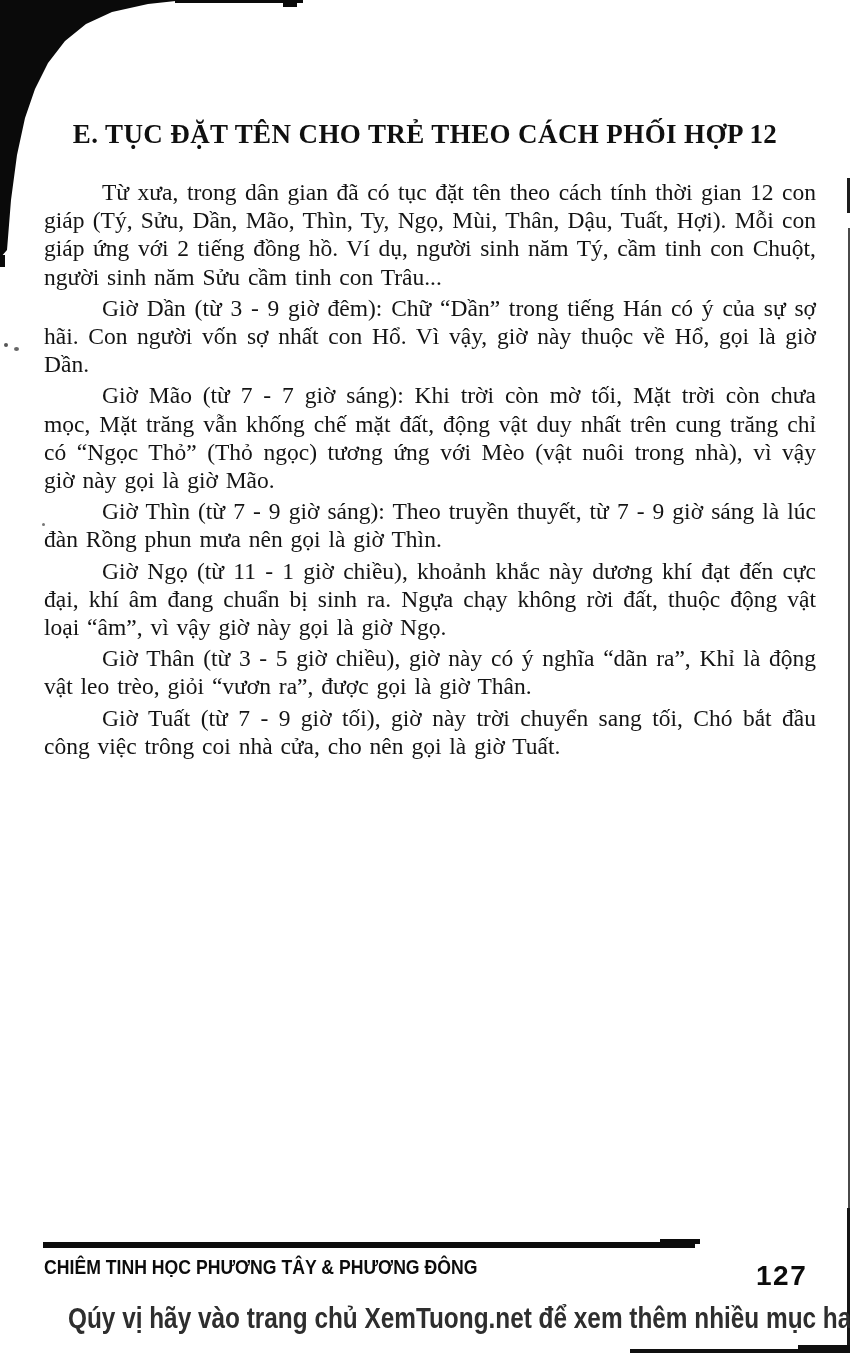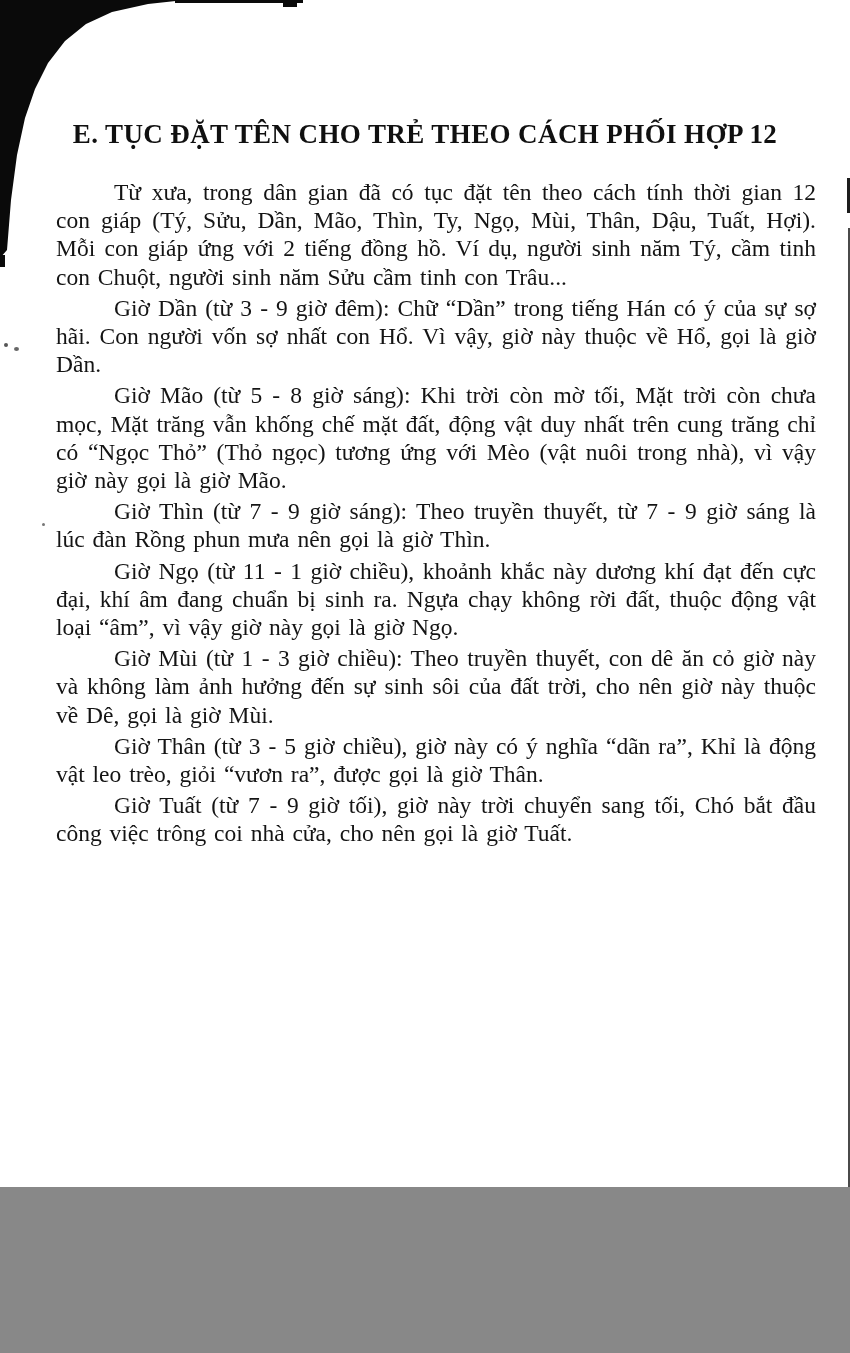--- a/index.html
+++ b/index.html
@@ -1,27 +1,27 @@
 <!DOCTYPE html>
 <html><head>
 <meta charset="utf-8">
 <style>
   html,body{margin:0;padding:0;background:#888;}
-  .page{position:relative;width:850px;height:1187px;background:#ffffff;overflow:hidden;
+  .page{position:relative;width:850px;height:1353px;background:#ffffff;overflow:hidden;
         font-family:"Liberation Serif",serif;}
 
   
   .heading{position:absolute;top:100px;left:0;right:0;text-align:center;
            font-weight:bold;font-size:27px;line-height:33px;color:#101010;letter-spacing:.4px;}
 
   
   .body-text{position:absolute;top:178px;left:40px;width:776px;
              font-size:23.5px;line-height:28.2px;color:#141414;
              text-align:justify;word-spacing:2px;}
-  .body-text p{margin:0 0 3px 16px;text-indent:58px;}
+  .body-text p{margin:0 0 3px 4px;text-indent:58px;}
 
   
   .watermark{position:absolute;top:586px;left:18px;white-space:nowrap;
              font-family:"Liberation Sans",sans-serif;font-weight:bold;font-size:120px;
              letter-spacing:-2px;color:rgba(255,255,255,0.50);
              -webkit-text-stroke:3px rgba(125,125,125,0.55);
              text-stroke:3px rgba(125,125,125,0.55);z-index:5;pointer-events:none;}
 
   
   .footer-rule{position:absolute;left:43px;top:1242px;width:652px;height:6px;background:#0c0c0c;}
@@ -77,28 +77,27 @@
   </h1>
 
   <div class="body-text">
 
       <p>Từ xưa, trong dân gian đã có tục đặt tên theo cách tính thời gian 12 con giáp (Tý, Sửu, Dần, Mão, Thìn, Ty, Ngọ, Mùi, Thân, Dậu, Tuất, Hợi). Mỗi con giáp ứng với 2 tiếng đồng hồ. Ví dụ, người sinh năm Tý, cầm tinh con Chuột, người sinh năm Sửu cầm tinh con Trâu...</p>
 
 
 
       <p>Giờ Dần (từ 3 - 9 giờ đêm): Chữ “Dần” trong tiếng Hán có ý của sự sợ hãi. Con người vốn sợ nhất con Hổ. Vì vậy, giờ này thuộc về Hổ, gọi là giờ Dần.</p>
 
-      <p>Giờ Mão (từ 5 - 8 giờ sáng): Khi trời còn mờ tối, Mặt trời còn chưa mọc, Mặt trăng vẫn khống chế mặt đất, động vật duy nhất trên cung trăng chỉ có “Ngọc Thỏ” (Thỏ ngọc) tương ứng với Mèo (vật nuôi trong nhà), vì vậy giờ này gọi là giờ Mão.</p>
+      <p>Giờ Mão (từ 7 - 7 giờ sáng): Khi trời còn mờ tối, Mặt trời còn chưa mọc, Mặt trăng vẫn khống chế mặt đất, động vật duy nhất trên cung trăng chỉ có “Ngọc Thỏ” (Thỏ ngọc) tương ứng với Mèo (vật nuôi trong nhà), vì vậy giờ này gọi là giờ Mão.</p>
 
       <p>Giờ Thìn (từ 7 - 9 giờ sáng): Theo truyền thuyết, từ 7 - 9 giờ sáng là lúc đàn Rồng phun mưa nên gọi là giờ Thìn.</p>
 
 
       <p>Giờ Ngọ (từ 11 - 1 giờ chiều), khoảnh khắc này dương khí đạt đến cực đại, khí âm đang chuẩn bị sinh ra. Ngựa chạy không rời đất, thuộc động vật loại “âm”, vì vậy giờ này gọi là giờ Ngọ.</p>
 
-      <p>Giờ Mùi (từ 1 - 3 giờ chiều): Theo truyền thuyết, con dê ăn cỏ giờ này và không làm ảnh hưởng đến sự sinh sôi của đất trời, cho nên giờ này thuộc về Dê, gọi là giờ Mùi.</p>
 
       <p>Giờ Thân (từ 3 - 5 giờ chiều), giờ này có ý nghĩa “dãn ra”, Khỉ là động vật leo trèo, giỏi “vươn ra”, được gọi là giờ Thân.</p>
 
 
       <p>Giờ Tuất (từ 7 - 9 giờ tối), giờ này trời chuyển sang tối, Chó bắt đầu công việc trông coi nhà cửa, cho nên gọi là giờ Tuất.</p>
     </div>
 
 
   <div class="footer-rule"></div>
   <div class="footer-rule-step"></div>

